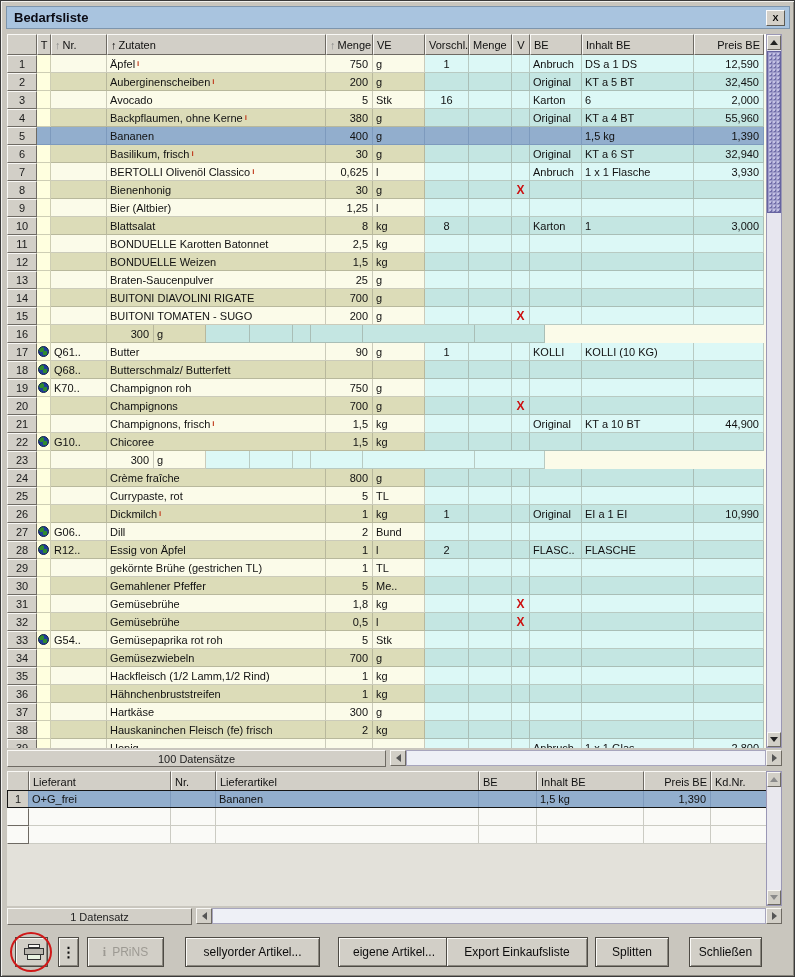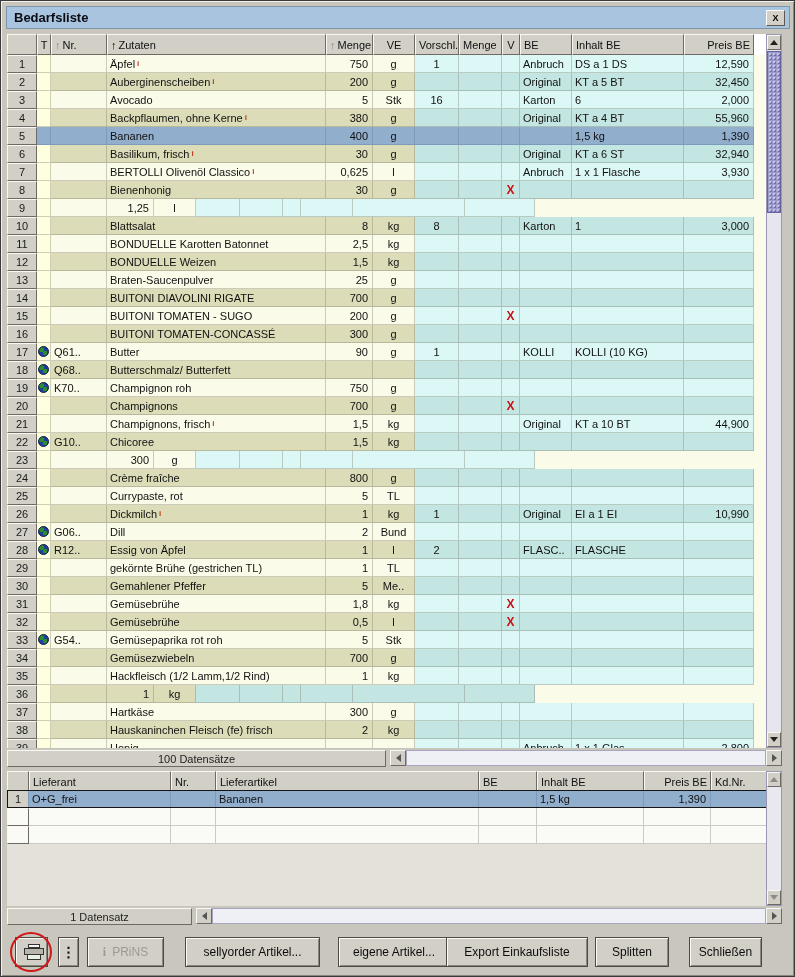--- a/index.html
+++ b/index.html
@@ -24,21 +24,21 @@
   .ar{justify-content:flex-end;}
   .asb{justify-content:space-between;}
   .ac{justify-content:center;}
   #ubody{height:693px; overflow:hidden; background:#fbfbe9;}
   .tr{display:flex; height:18px;}
   .cell{height:18px; border-right:1px solid rgba(125,125,110,0.38); border-bottom:1px solid rgba(125,125,110,0.38);
     display:flex; align-items:center; padding:0 3px; white-space:nowrap; overflow:hidden;}
   .gut{background:#d2cfc7; border:1px solid; border-color:#f9f8f5 #6e6a63 #6e6a63 #f9f8f5;
     justify-content:center; padding:0; color:#1a1a1a;}
   .c-gut{width:30px;} .c-t{width:14px;} .c-nr{width:56px;} .c-zut{width:219px;} .c-menge{width:47px;}
-  .c-ve{width:42px;justify-content:center;} .c-vor{width:44px;} .c-m2{width:43px;} .c-v{width:18px;} .c-be{width:52px;}
+  .c-ve{width:52px;} .c-vor{width:44px;} .c-m2{width:43px;} .c-v{width:18px;} .c-be{width:52px;}
   .c-inh{width:112px;} .c-preis{width:70px;}
   
   .tr:nth-child(odd)  .y{background:#fbfbe9;}
   .tr:nth-child(even) .y{background:#dcdcb8;}
   .tr:nth-child(odd)  .c{background:#dcf8f6;}
   .tr:nth-child(even) .c{background:#c4e6e2;}
   .tr .t-col{background:#ffffdf;}
   .tr.sel .y, .tr.sel .c, .tr.sel .t-col{background:#92aecd; border-right-color:#7d9abd; border-bottom-color:#7d9abd;}
   .num{justify-content:flex-end; padding-right:4px;}
   .ctr{justify-content:center; padding:0;}
@@ -289,20 +289,24 @@
             <span class="vx">X</span>
           </div>
       <div class="cell c-be c"></div>
       <div class="cell c-inh c"></div>
       <div class="cell c-preis c num"></div>
     </div>
         <div class="tr">
       <div class="cell gut c-gut">9</div>
       <div class="cell c-t t-col ctr"></div>
       <div class="cell c-nr y"></div>
+      <div class="cell c-zut y">
+            <span>Bier (Altbier)</span>
+            <sup class="info"></sup>
+          </div>
       <div class="cell c-menge y num">1,25</div>
       <div class="cell c-ve y">l</div>
       <div class="cell c-vor c ctr"></div>
       <div class="cell c-m2 c"></div>
       <div class="cell c-v c ctr">
             <span class="vx"></span>
           </div>
       <div class="cell c-be c"></div>
       <div class="cell c-inh c"></div>
       <div class="cell c-preis c num"></div>
@@ -418,24 +422,20 @@
             <span class="vx">X</span>
           </div>
       <div class="cell c-be c"></div>
       <div class="cell c-inh c"></div>
       <div class="cell c-preis c num"></div>
     </div>
         <div class="tr">
       <div class="cell gut c-gut">16</div>
       <div class="cell c-t t-col ctr"></div>
       <div class="cell c-nr y"></div>
-      <div class="cell c-zut y">
-            <span>BUITONI TOMATEN-CONCASSÉ</span>
-            <sup class="info"></sup>
-          </div>
       <div class="cell c-menge y num">300</div>
       <div class="cell c-ve y">g</div>
       <div class="cell c-vor c ctr"></div>
       <div class="cell c-m2 c"></div>
       <div class="cell c-v c ctr">
             <span class="vx"></span>
           </div>
       <div class="cell c-be c"></div>
       <div class="cell c-inh c"></div>
       <div class="cell c-preis c num"></div>
@@ -808,20 +808,24 @@
             <span class="vx"></span>
           </div>
       <div class="cell c-be c"></div>
       <div class="cell c-inh c"></div>
       <div class="cell c-preis c num"></div>
     </div>
         <div class="tr">
       <div class="cell gut c-gut">36</div>
       <div class="cell c-t t-col ctr"></div>
       <div class="cell c-nr y"></div>
+      <div class="cell c-zut y">
+            <span>Hähnchenbruststreifen</span>
+            <sup class="info"></sup>
+          </div>
       <div class="cell c-menge y num">1</div>
       <div class="cell c-ve y">kg</div>
       <div class="cell c-vor c ctr"></div>
       <div class="cell c-m2 c"></div>
       <div class="cell c-v c ctr">
             <span class="vx"></span>
           </div>
       <div class="cell c-be c"></div>
       <div class="cell c-inh c"></div>
       <div class="cell c-preis c num"></div>

